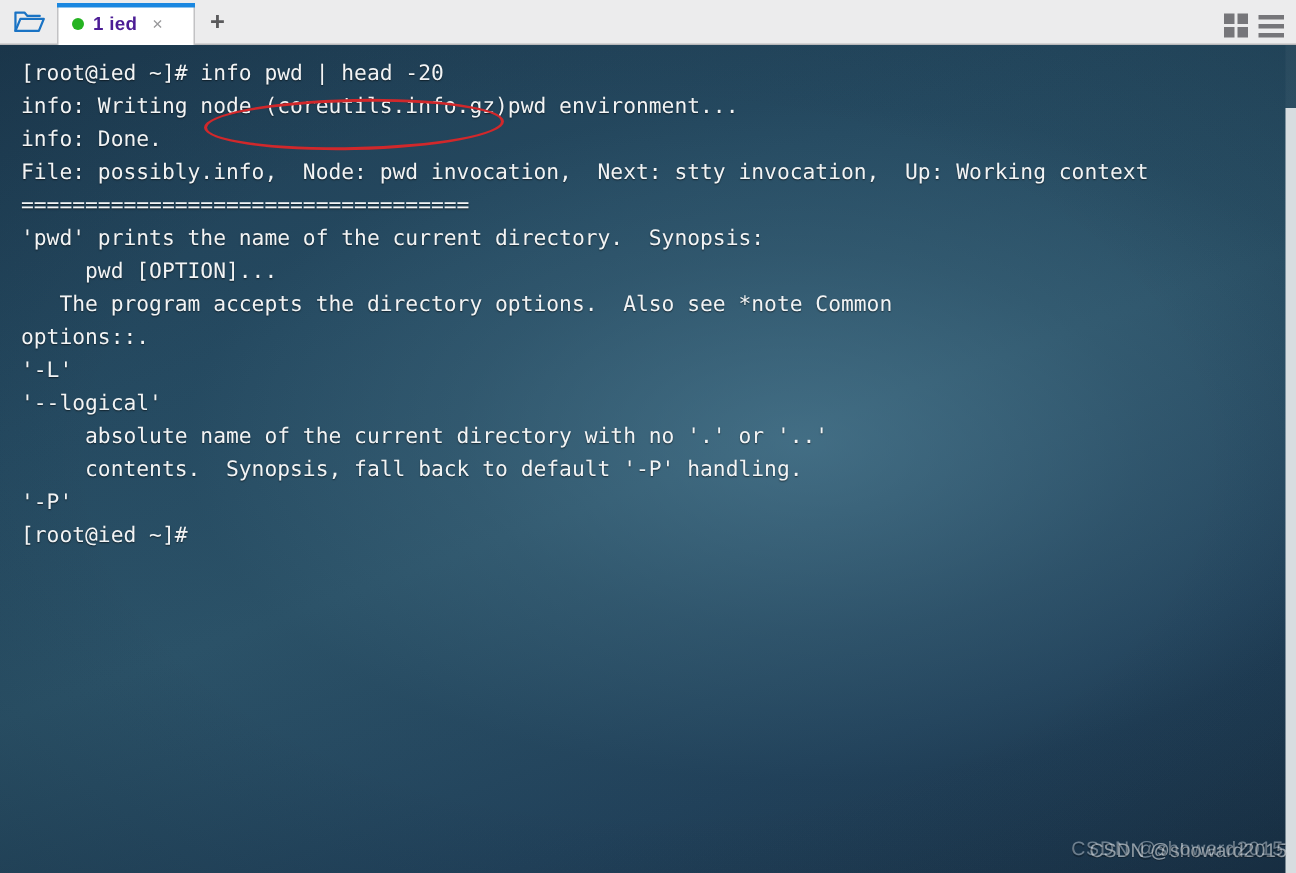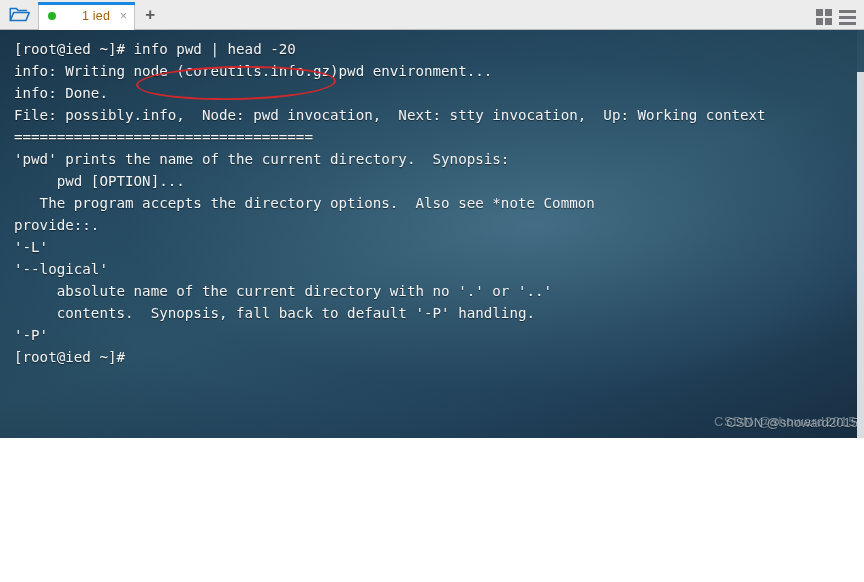--- a/index.html
+++ b/index.html
@@ -69,25 +69,24 @@
   }
   .tab-dot {
     width: 8px;
     height: 8px;
     border-radius: 50%;
     background: #25b321;
     flex: 0 0 auto;
   }
   .tab-label {
     font-size: 12.5px;
-    font-weight: normal;
-    color: #a16207;
+    font-weight: bold;
+    color: #4c1d95;
     white-space: nowrap;
     letter-spacing: .2px;
-    margin-left: 20px;
   }
   .tab-close {
     font-size: 12px;
     color: #9a9a9c;
     margin-left: 4px;
     line-height: 1;
     flex: 0 0 auto;
   }
 
   .tab-add {
@@ -124,21 +123,21 @@
     flex-direction: column;
     gap: 3px;
     width: 17px;
   }
   .menu-icon i { height: 3px; background: #76767a; display: block; }
 
   
   .terminal {
     position: relative;
     width: 864px;
-    height: 408px;
+    height: 552px;
     overflow: hidden;
     background:
       radial-gradient(ellipse 70% 60% at 62% 48%,
         rgba(86,133,156,0.55) 0%,
         rgba(70,112,134,0.30) 38%,
         rgba(40,70,92,0.05) 68%,
         rgba(20,44,64,0.0) 100%),
       linear-gradient(160deg, #1e3c52 0%, #254a61 30%, #2b5268 52%, #21415a 78%, #1a3247 100%);
   }
   .terminal::after {
@@ -281,21 +280,21 @@
       <div class="tline">info: Done.</div>
       <div class="tline">File: possibly.info,  Node: pwd invocation,  Next: stty invocation,  Up: Working context</div>
       <div class="tline blank"></div>
       <div class="tline">===================================</div>
       <div class="tline blank"></div>
       <div class="tline">'pwd' prints the name of the current directory.  Synopsis:</div>
       <div class="tline blank"></div>
       <div class="tline">     pwd [OPTION]...</div>
       <div class="tline blank"></div>
       <div class="tline">   The program accepts the directory options.  Also see *note Common</div>
-      <div class="tline">provide::.</div>
+      <div class="tline">options::.</div>
       <div class="tline blank"></div>
       <div class="tline">'-L'</div>
       <div class="tline">'--logical'</div>
       <div class="tline">     absolute name of the current directory with no '.' or '..'</div>
       <div class="tline">     contents.  Synopsis, fall back to default '-P' handling.</div>
       <div class="tline blank"></div>
       <div class="tline">'-P'</div>
       <div class="tline">[root@ied ~]#</div>
     </div>
 

